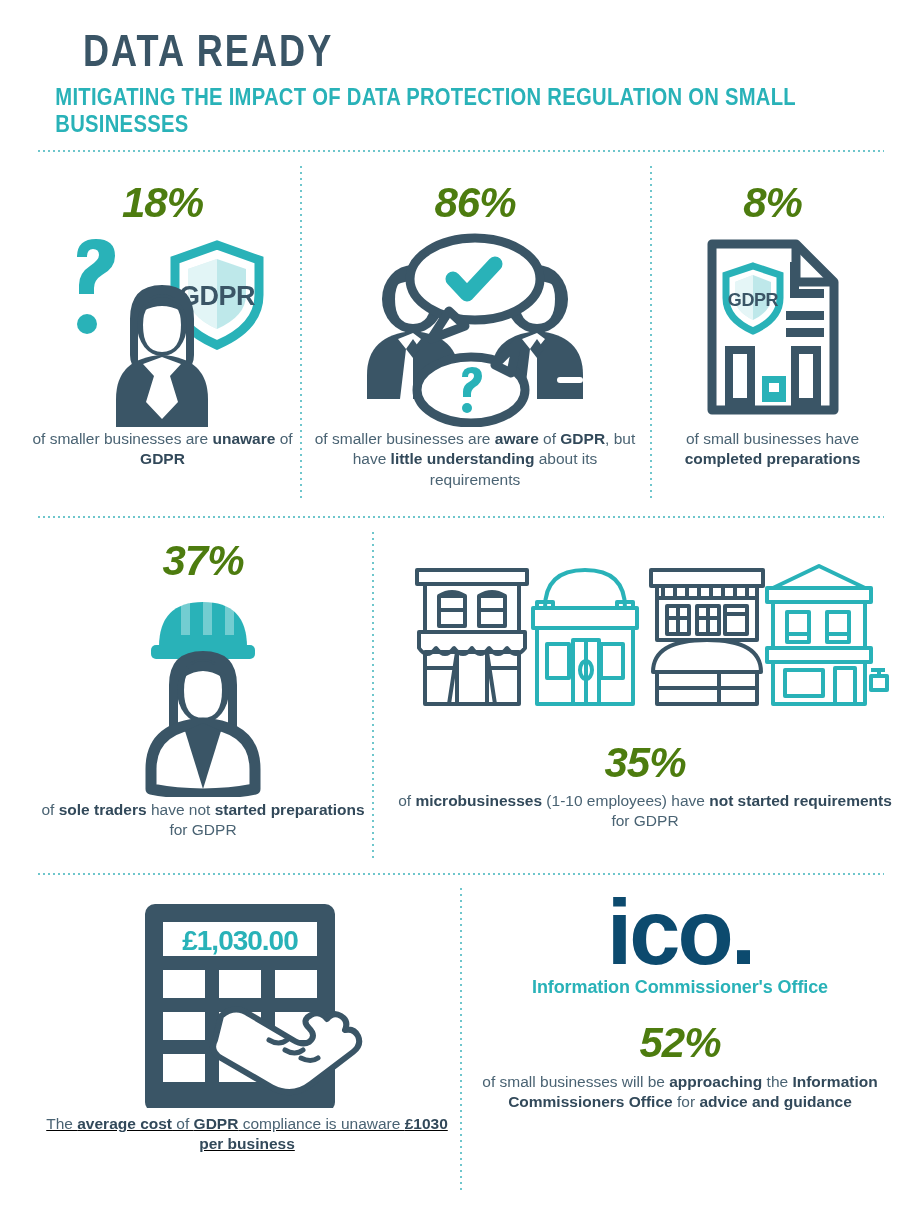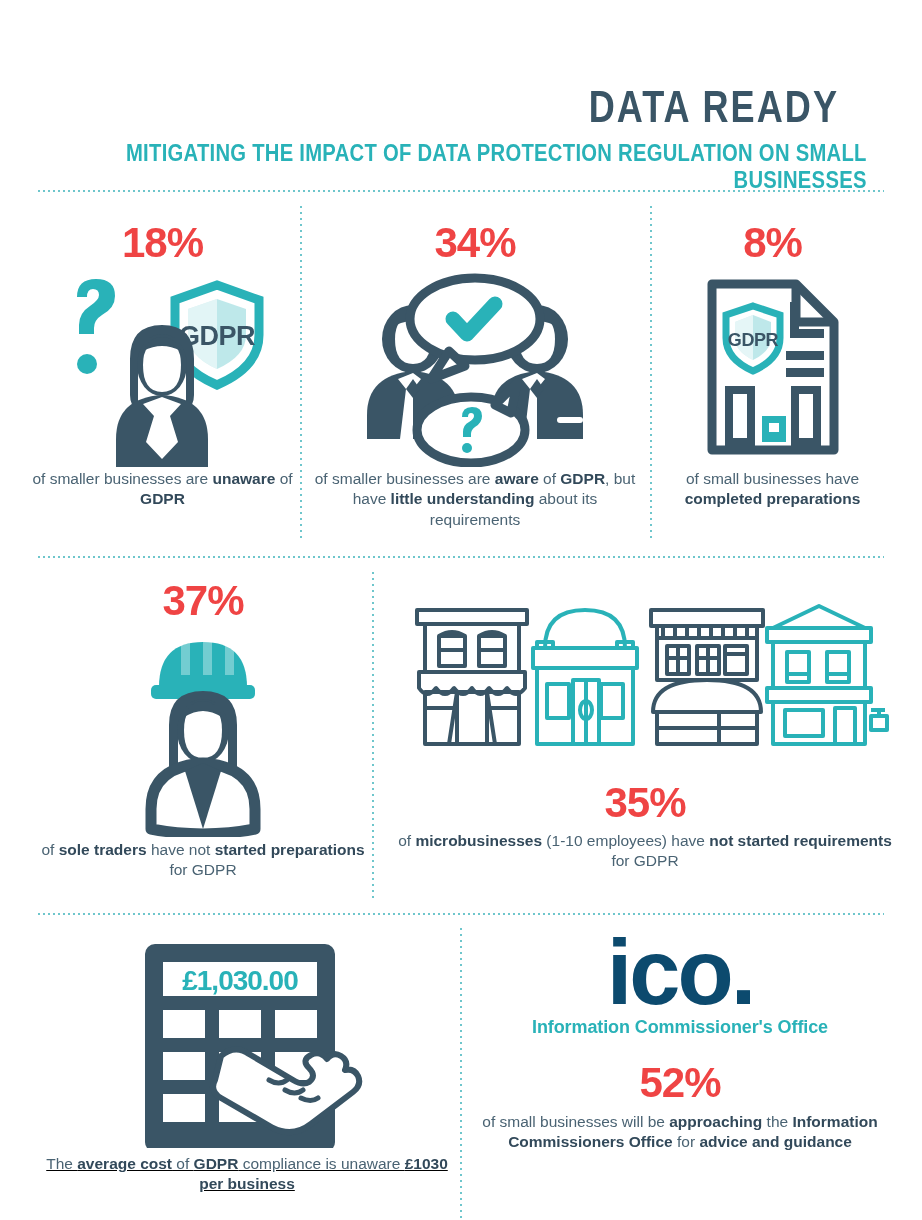--- a/index.html
+++ b/index.html
@@ -5,21 +5,21 @@
   * { box-sizing: border-box; margin: 0; padding: 0; }
   html, body {
     width: 922px; height: 1220px;
     background: #ffffff;
     font-family: "Liberation Sans", sans-serif;
     overflow: hidden;
   }
   .page { position: relative; width: 922px; height: 1220px; background: #fff; }
 
   
-  .header { padding-top: 44px; text-align: right; margin-top: 40px; }
+  .header { padding-top: 28px; text-align: left; }
   .title {
     font-size: 44px; font-weight: bold; color: #3a5566;
     letter-spacing: 2.5px; transform: scaleX(0.82);
     font-family: "Liberation Sans Narrow", "Liberation Sans", sans-serif;
     line-height: 1.05;
   }
   .subtitle {
     margin-top: 10px;
     font-size: 23px; font-weight: bold; color: #29b2b8;
     letter-spacing: 0.3px; transform: scaleX(0.88);
@@ -34,22 +34,22 @@
   }
   .vdiv {
     position: absolute; width: 2px;
     background-image: linear-gradient(to bottom, #6ec6cc 0px, #6ec6cc 2px, transparent 2px, transparent 6px);
     background-size: 2px 6px; background-repeat: repeat-y;
   }
 
   
   .stat { position: absolute; text-align: center; }
   .pct {
-    font-size: 42px; font-weight: bold; color: #ef4444;
-    letter-spacing: -1px; line-height: 1;
+    font-size: 42px; font-weight: bold; color: #4d7c0f;
+    letter-spacing: -1px; line-height: 1; font-style: italic;
   }
   .caption {
     font-size: 15.5px; color: #4a6373; line-height: 1.32;
   }
   .caption b { color: #32495a; font-weight: bold; }
   .art { display: flex; align-items: center; justify-content: center; }
 
   
   .ico-wrap { text-align: center; }
   .ico-logo {
@@ -109,21 +109,21 @@
           <path d="M107 130 l-19 7 l11 12 l-8 26 l16 17 l16-17 l-8-26 l11-12 z" fill="#ffffff"></path>
         </g>
       </svg>
     </div>
     <div class="caption">
       <span>of smaller businesses are </span><b>unaware</b><span> of </span><b>GDPR</b>
     </div>
   </div>
 
   <div class="stat" style="left:312px; top:182px; width:326px;">
-    <div class="pct">34%</div>
+    <div class="pct">86%</div>
     <div class="art" style="height:205px">
       <svg width="260" height="200" viewBox="0 0 260 200">
         <g fill="#3a5566">
 
           <ellipse cx="68" cy="72" rx="31" ry="34"></ellipse>
           <path d="M68 50 q18 0 18 22 q0 25-18 25 q-18 0-18-25 q0-22 18-22 z" fill="#ffffff"></path>
           <path d="M44 62 q3-22 24-22 q21 0 24 22 q-12-8-24-8 q-12 0-24 8 z" fill="#3a5566"></path>
           <path d="M68 104 q-46 4-46 44 l0 24 l92 0 l0-24 q0-40-46-44 z"></path>
           <path d="M68 106 l-15 6 l8 10 l-6 50 l13 0 l0-50 l8-10 z" fill="#ffffff"></path>
           <path d="M68 112 l-7 10 l7 9 l7-9 z" fill="#3a5566"></path>

